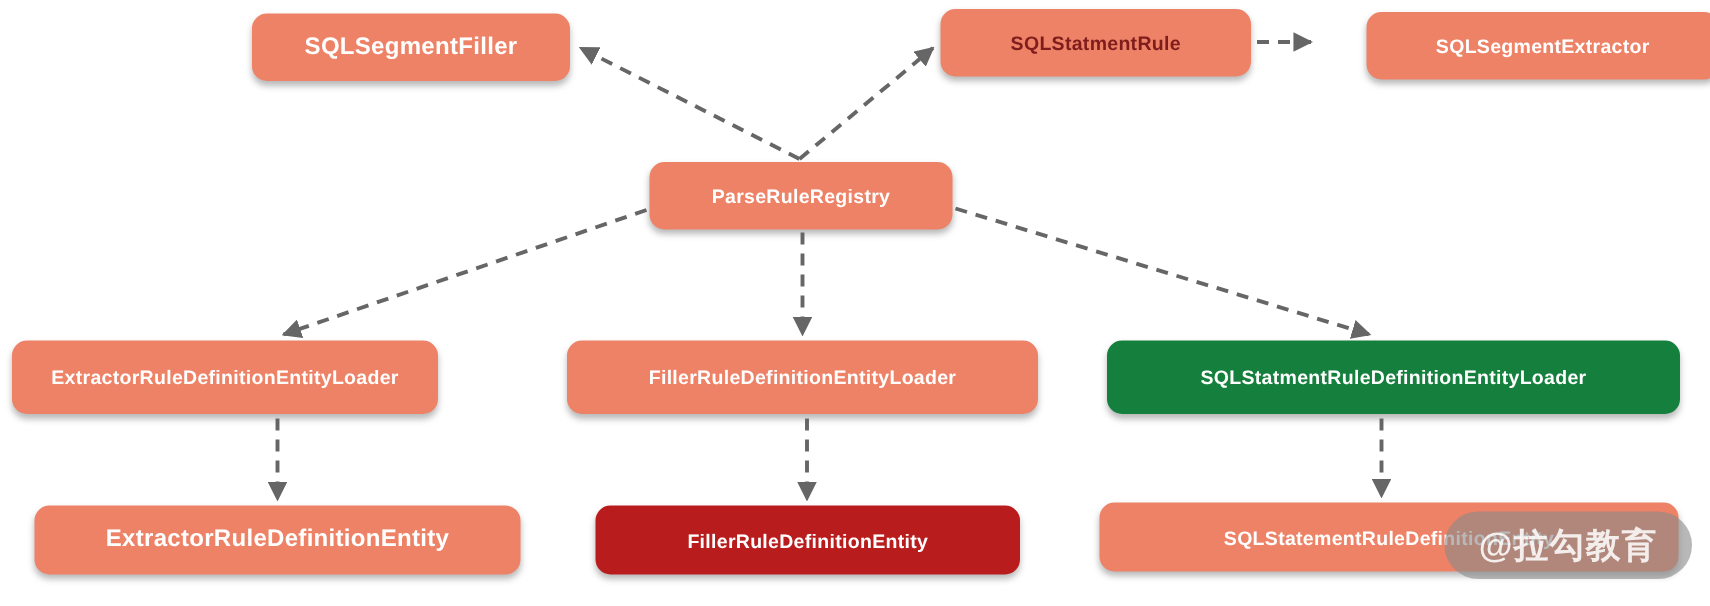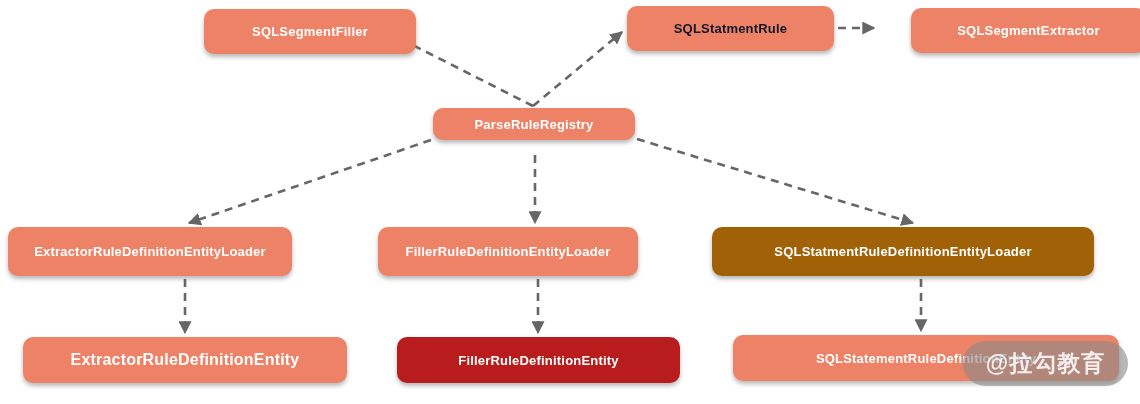--- a/index.html
+++ b/index.html
@@ -64,27 +64,27 @@
         <line x1="838" y1="28" x2="874" y2="28" stroke="#666666" stroke-width="2.6" stroke-dasharray="8 6" marker-end="url(#arrowhead)"></line>
         <line x1="431" y1="140" x2="189" y2="223" stroke="#666666" stroke-width="2.6" stroke-dasharray="8 6" marker-end="url(#arrowhead)"></line>
         <line x1="535" y1="155" x2="535" y2="223" stroke="#666666" stroke-width="2.6" stroke-dasharray="8 6" marker-end="url(#arrowhead)"></line>
         <line x1="637" y1="139" x2="913" y2="223" stroke="#666666" stroke-width="2.6" stroke-dasharray="8 6" marker-end="url(#arrowhead)"></line>
         <line x1="185" y1="279" x2="185" y2="333" stroke="#666666" stroke-width="2.6" stroke-dasharray="8 6" marker-end="url(#arrowhead)"></line>
         <line x1="538" y1="279" x2="538" y2="333" stroke="#666666" stroke-width="2.6" stroke-dasharray="8 6" marker-end="url(#arrowhead)"></line>
         <line x1="921" y1="279" x2="921" y2="331" stroke="#666666" stroke-width="2.6" stroke-dasharray="8 6" marker-end="url(#arrowhead)"></line>
       </g>
   </svg>
   <div id="node-layer">
-      <div class="node" style="left: 168px; top: 9px; width: 212px; height: 45px; background: rgb(238, 130, 102); color: rgb(255, 255, 255); font-size: 13px; margin-left: 36px;">SQLSegmentFiller</div>
-      <div class="node" style="left: 627px; top: 6px; width: 207px; height: 45px; background: rgb(238, 130, 102); color: #0f172a; font-size: 13px;">SQLStatmentRule</div>
+      <div class="node" style="left: 168px; top: 9px; width: 212px; height: 45px; background: rgb(238, 130, 102); color: rgb(255, 255, 255); font-size: 16px;">SQLSegmentFiller</div>
+      <div class="node" style="left: 627px; top: 6px; width: 207px; height: 45px; background: rgb(238, 130, 102); color: #7f1d1d; font-size: 13px;">SQLStatmentRule</div>
       <div class="node" style="left: 878px; top: 8px; width: 235px; height: 45px; background: rgb(238, 130, 102); color: rgb(255, 255, 255); font-size: 13px; margin-left: 33px;">SQLSegmentExtractor</div>
-      <div class="node" style="left: 433px; top: 108px; width: 202px; height: 32px; background: rgb(238, 130, 102); color: rgb(255, 255, 255); font-size: 13px;">ParseRuleRegistry</div>
+      <div class="node" style="left: 433px; top: 108px; width: 202px; height: 45px; background: rgb(238, 130, 102); color: rgb(255, 255, 255); font-size: 13px;">ParseRuleRegistry</div>
       <div class="node" style="left: 8px; top: 227px; width: 284px; height: 49px; background: rgb(238, 130, 102); color: rgb(255, 255, 255); font-size: 13px;">ExtractorRuleDefinitionEntityLoader</div>
-      <div class="node" style="left: 378px; top: 227px; width: 260px; height: 49px; background: rgb(238, 130, 102); color: rgb(255, 255, 255); font-size: 13px;">FillerRuleDefinitionEntityLoader</div>
-      <div class="node" style="left: 712px; top: 227px; width: 382px; height: 49px; background: #a16207; color: rgb(255, 255, 255); font-size: 13px;">SQLStatmentRuleDefinitionEntityLoader</div>
+      <div class="node" style="left: 378px; top: 227px; width: 314px; height: 49px; background: rgb(238, 130, 102); color: rgb(255, 255, 255); font-size: 13px;">FillerRuleDefinitionEntityLoader</div>
+      <div class="node" style="left: 738px; top: 227px; width: 382px; height: 49px; background: #15803d; color: rgb(255, 255, 255); font-size: 13px;">SQLStatmentRuleDefinitionEntityLoader</div>
       <div class="node" style="left: 23px; top: 337px; width: 324px; height: 46px; background: rgb(238, 130, 102); color: rgb(255, 255, 255); font-size: 16px;">ExtractorRuleDefinitionEntity</div>
       <div class="node" style="left: 397px; top: 337px; width: 283px; height: 46px; background: #b91c1c; color: rgb(255, 255, 255); font-size: 13px;">FillerRuleDefinitionEntity</div>
       <div class="node" style="left: 733px; top: 335px; width: 386px; height: 46px; background: rgb(238, 130, 102); color: rgb(255, 255, 255); font-size: 13px;">SQLStatementRuleDefinitionEntity</div>
     </div>
   <div id="watermark" style="left: 963px; top: 341px; width: 165px; height: 45px; background: rgba(136, 136, 136, 0.6); color: rgba(255, 255, 255, 0.85);">
     <span>@拉勾教育</span>
   </div>
 </div>
 
 </body></html>

